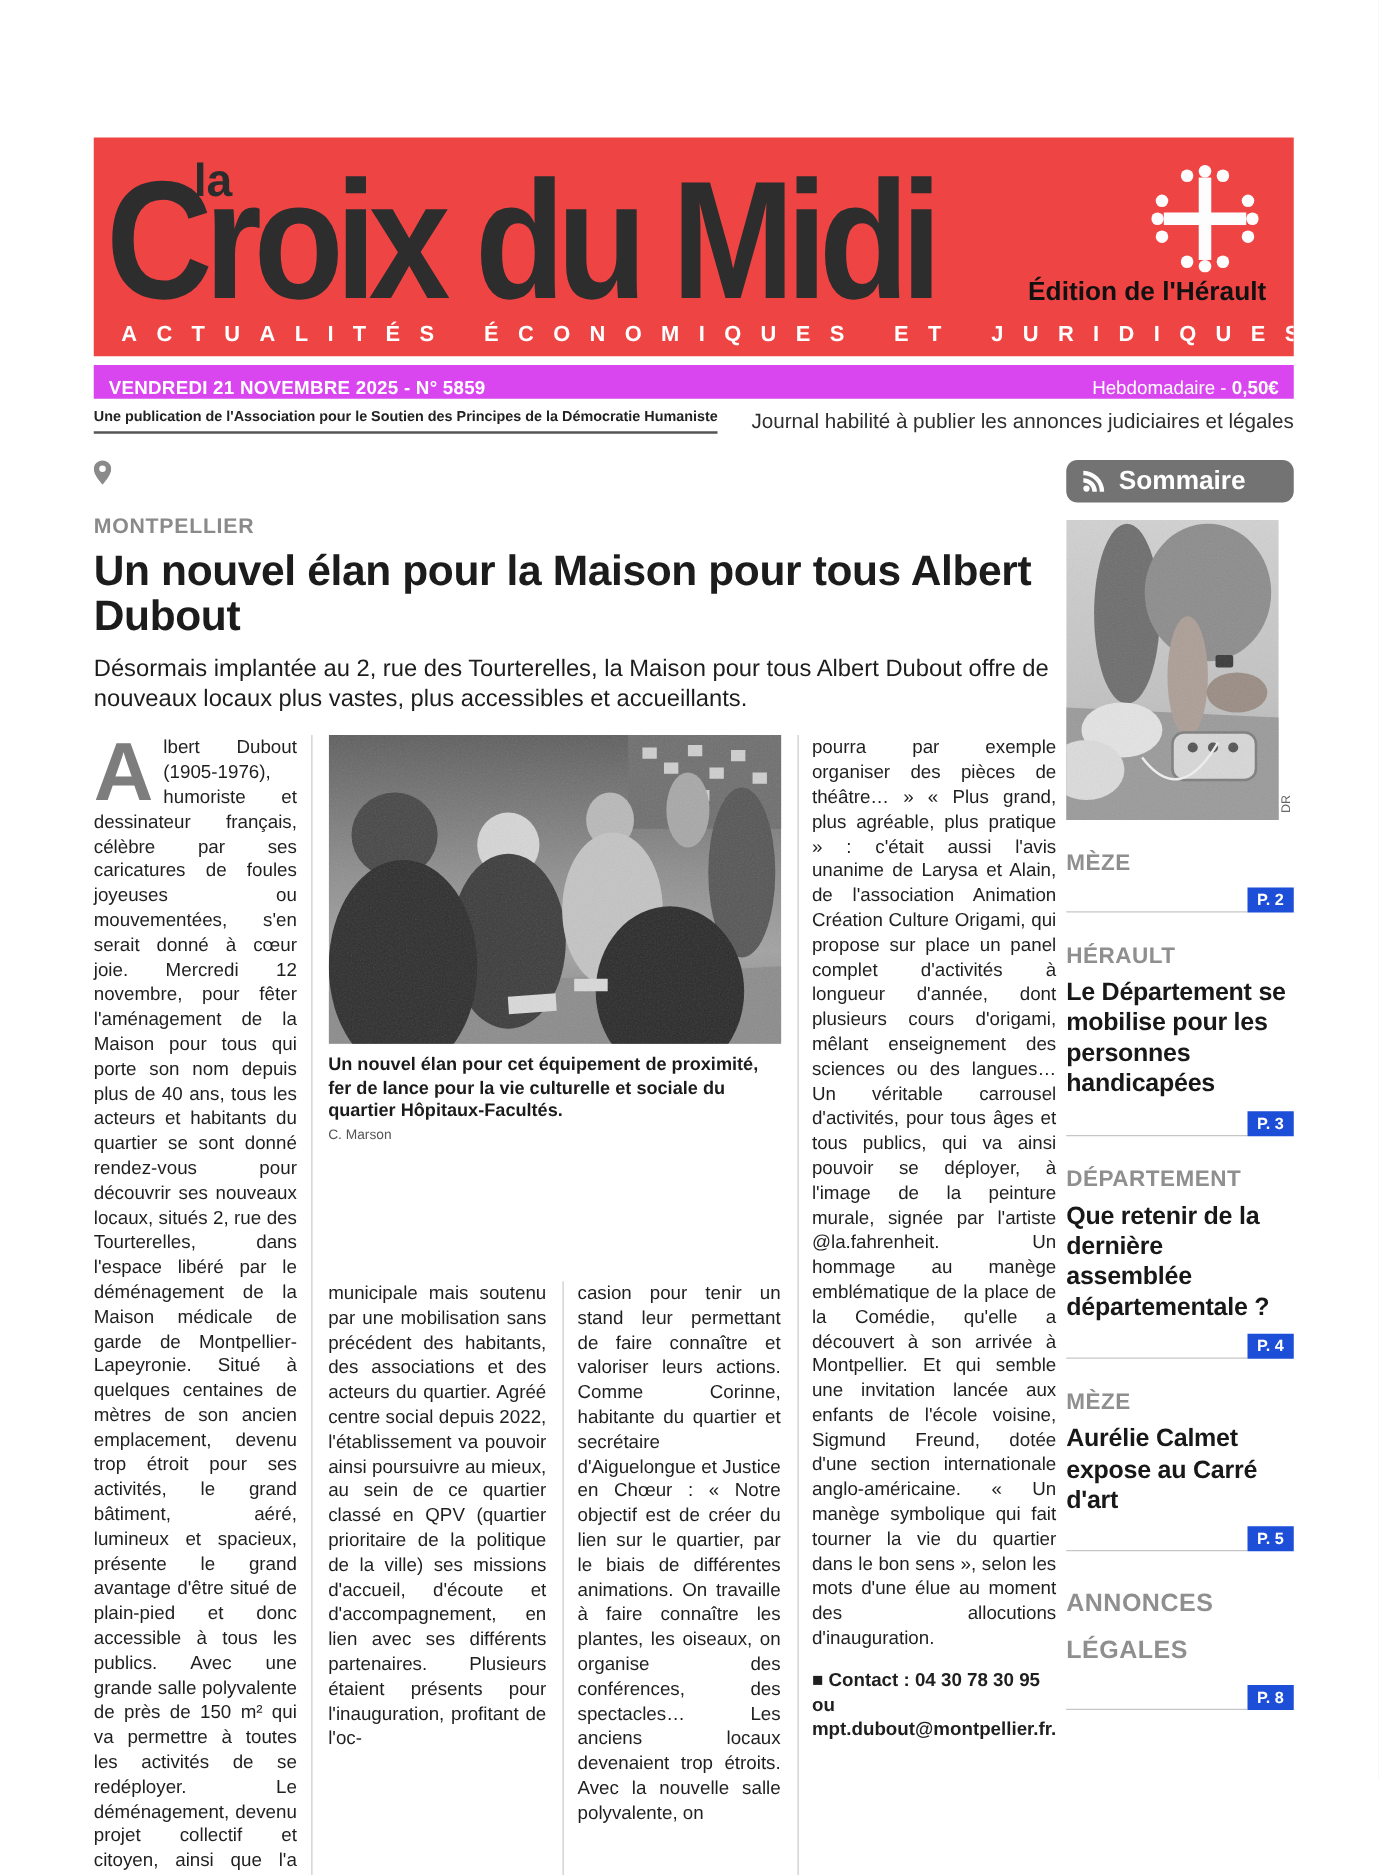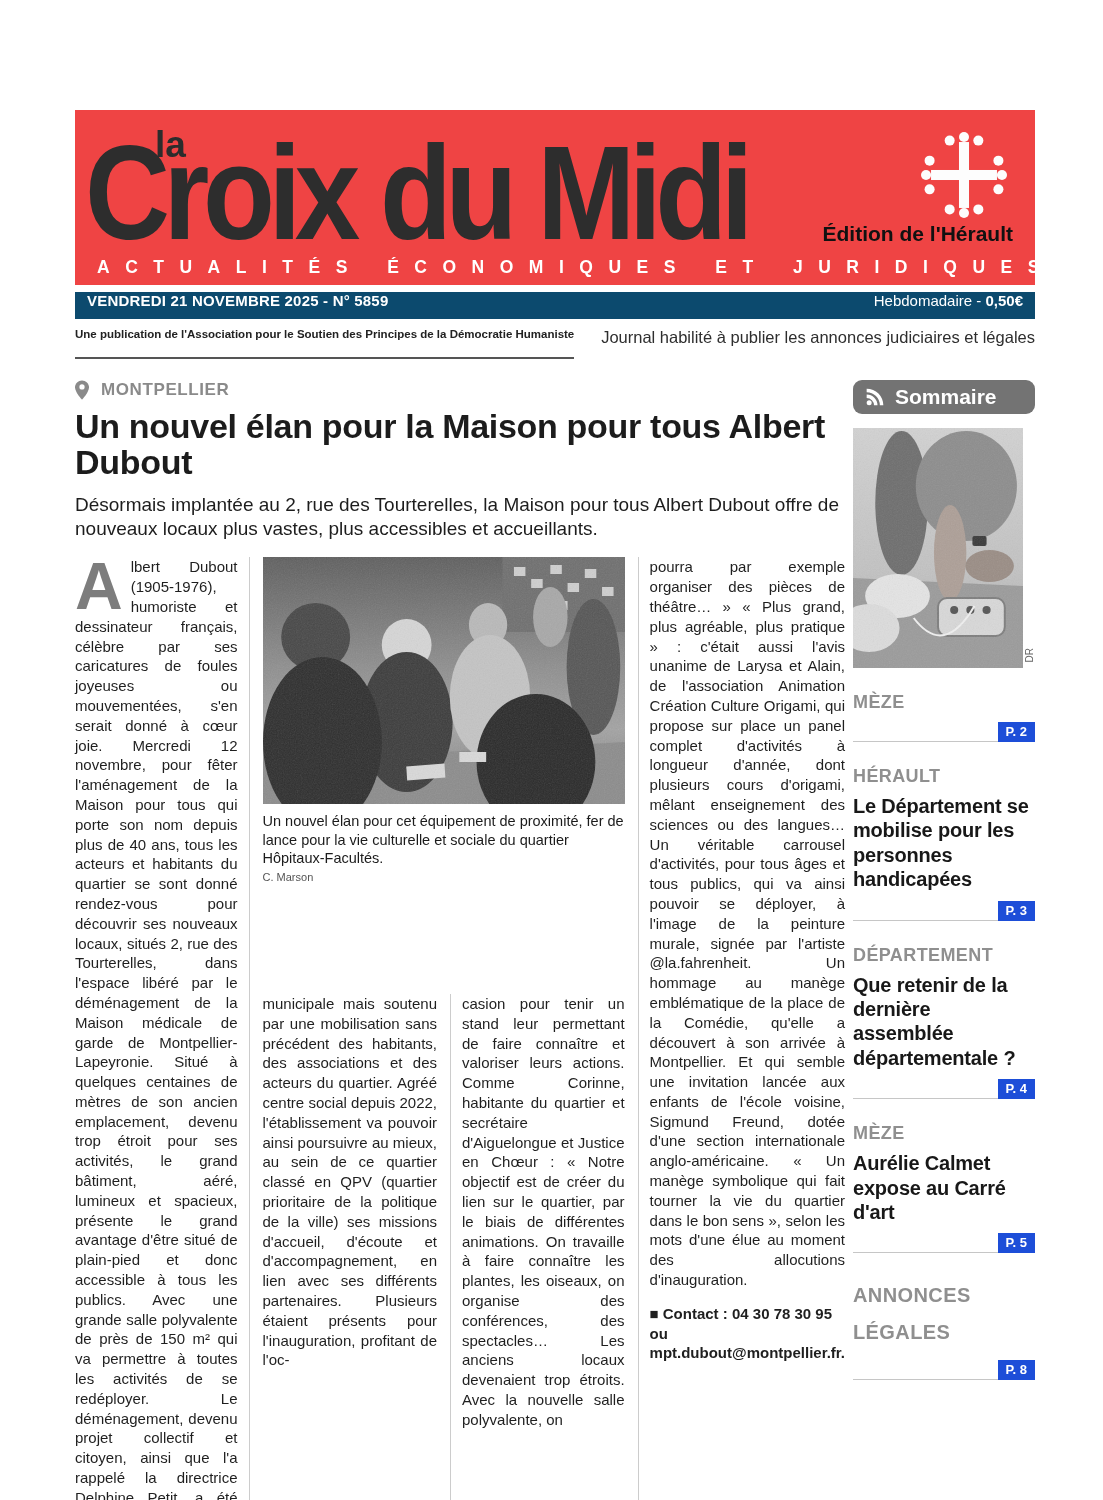--- a/index.html
+++ b/index.html
@@ -11,55 +11,55 @@
   .masthead { position:relative; height:175px; background:#ef4444; overflow:hidden; }
   .logo-la { position:absolute; left:80px; top:14px; font-size:37px; font-weight:bold; color:#2c2c2c; z-index:2; }
   .logo-main { position:absolute; left:10px; top:16px; font-size:128px; font-weight:bold; color:#2d2d2d;
                letter-spacing:-7px; line-height:1; white-space:nowrap; transform:scale(0.92,1.05); transform-origin:left top; }
   .occitan { position:absolute; right:28px; top:22px; width:86px; height:86px; }
   .edition { position:absolute; right:22px; top:112px; font-size:21px; font-weight:bold; color:#111; }
   .tagline { position:absolute; left:0; right:0; bottom:7px; padding:0 22px; color:#ffffff; font-weight:bold;
              font-size:17.5px; letter-spacing:15.5px; word-spacing:4px; white-space:nowrap; overflow:hidden; }
 
   
-  .datebar { margin-top:7px; height:27px; background:#0c4a6e; color:#fff; display:flex; align-items:flex-start;
+  .datebar { margin-top:7px; height:27px; background:#d946ef; color:#fff; display:flex; align-items:flex-end;
              justify-content:space-between; padding:0 12px; font-size:15px; }
   .datebar .left { font-weight:bold; letter-spacing:0.2px; }
   .datebar .right { font-weight:normal; }
   .datebar .price { font-weight:bold; }
 
   
   .pubrow { margin-top:9px; display:flex; justify-content:space-between; align-items:flex-start; }
-  .publisher { font-size:11.5px; font-weight:bold; color:#222; border-bottom:2px solid #555; padding-bottom:17px; }
+  .publisher { font-size:11.5px; font-weight:bold; color:#222; border-bottom:2px solid #555; padding-bottom:5px; }
   .habilitation { font-size:16.5px; color:#2e2e2e; }
 
   
   .main { margin-top:21px; display:flex; gap:8px; }
   .left-zone { width:770px; }
   .sidebar { width:182px; }
 
-  .kicker-row { display:flex; align-items:flex-start; gap:12px; }
+  .kicker-row { display:flex; align-items:flex-start; gap:23px;flex-direction:column; }
   .kicker { color:#8a8a8a; font-weight:bold; font-size:17px; letter-spacing:0.6px; }
   .pin { width:14px; height:20px; }
 
   h1.headline { margin-top:8px; font-size:34px; line-height:1.07; font-weight:bold; color:#1c1c1c; letter-spacing:-0.3px; }
   .standfirst { margin-top:12px; font-size:19px; line-height:1.28; color:#1d1d1d; }
 
   .a1-body { margin-top:16px; display:grid; grid-template-columns:repeat(4,1fr); column-gap:13px;
              font-size:15px; line-height:1.32; text-align:justify; color:#1f1f1f; }
   .a1-col1 { grid-column:1; grid-row:1 / span 2; border-right:1px solid #ccc; padding-right:11px; }
   .a1-photo-block { grid-column:2 / span 2; grid-row:1; padding-bottom:12px; }
   .a1-col2 { grid-column:2; grid-row:2; }
   .a1-col3 { grid-column:3; grid-row:2; border-left:1px solid #ccc; padding-left:11px; }
   .a1-col4 { grid-column:4; grid-row:1 / span 2; border-left:1px solid #ccc; padding-left:11px; }
 
   .dropcap { float:left; font-size:66px; line-height:50px; font-weight:bold; color:#7d7d7d; padding:4px 8px 0 0; }
 
   .photo1 { width:100%; height:247px; display:block; }
-  .caption { margin-top:8px; font-size:14.5px; font-weight:normal; line-height:1.25; color:#1b1b1b; text-align:left; }
+  .caption { margin-top:8px; font-size:14.5px; font-weight:bold; line-height:1.25; color:#1b1b1b; text-align:left; }
   .credit { margin-top:3px; font-size:11px; color:#555; text-align:left; }
 
   .contact { margin-top:14px; font-weight:bold; font-size:15px; text-align:left; }
 
   
   .sommaire-header { background:#737373; border-radius:9px; color:#fff; display:flex; align-items:center;
                      gap:10px; padding:5px 12px; font-size:21px; font-weight:bold; }
   .rss { width:20px; height:20px; }
   .sidebar-photo-wrap { position:relative; margin-top:14px; width:100%; padding-right:12px; }
   .photo3 { width:100%; height:240px; display:block; }

